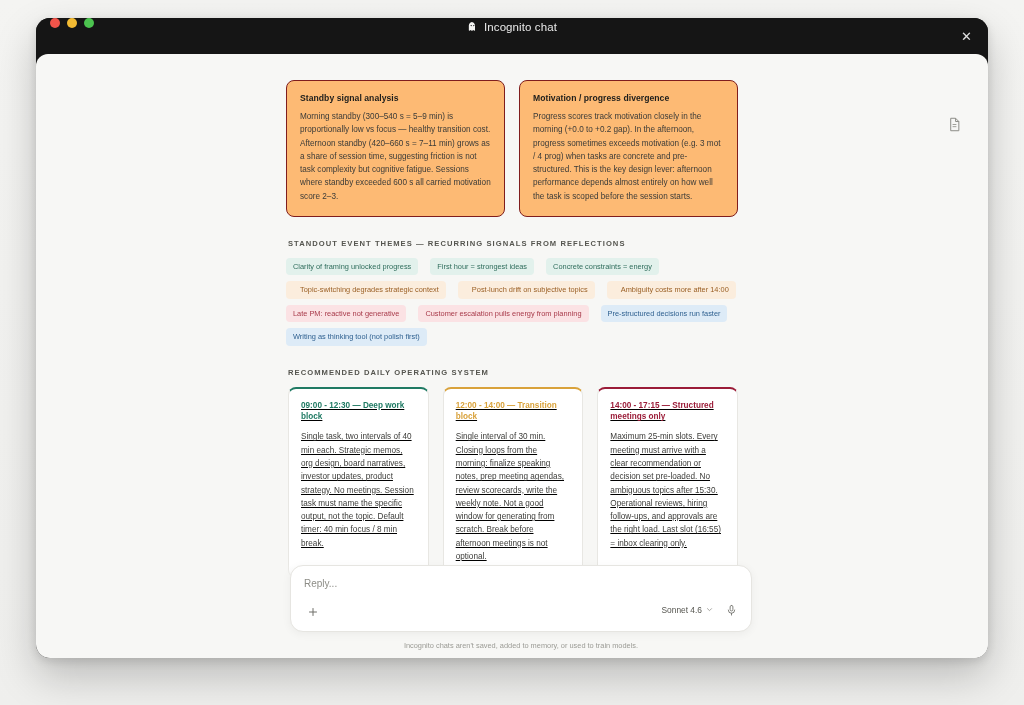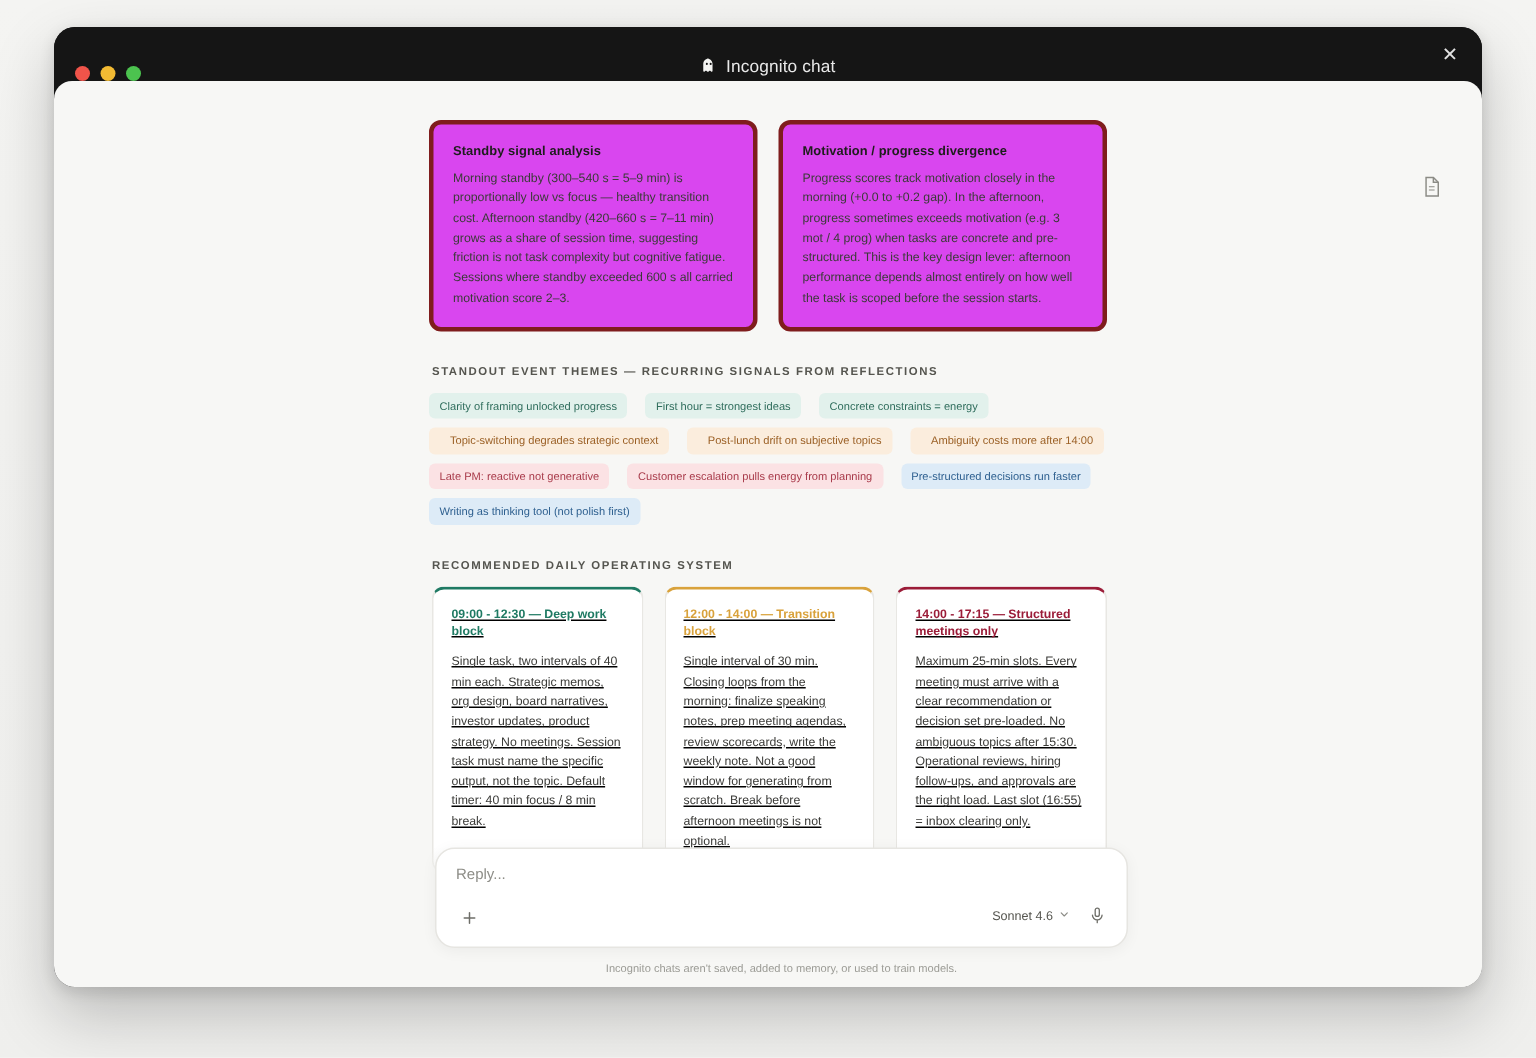--- a/index.html
+++ b/index.html
@@ -21,21 +21,21 @@
     left: 36px; top: 18px;
     width: 952px; height: 640px;
     background: #151515;
     border-radius: 14px;
     box-shadow: 0 18px 42px rgba(0,0,0,.22), 0 3px 10px rgba(0,0,0,.12);
     overflow: hidden;
   }
   .titlebar {
     position: relative;
     height: 36px;
-    display: flex; align-items: flex-end;
+    display: flex; align-items: flex-start;
     background: #151515;
   }
   .traffic { position: absolute; left: 14px; display: flex; gap: 7px; align-items: center; }
   .dot { width: 10px; height: 10px; border-radius: 50%; }
   .dot.red { background: #f0544a; }
   .dot.yellow { background: #f3bb33; }
   .dot.green { background: #4cc34f; }
   .title-center {
     width: 100%;
     display: flex; align-items: center; justify-content: center; gap: 6px;
@@ -70,22 +70,22 @@
   .doc-icon-wrap {
     position: absolute; right: 24px; top: 60px;
     width: 20px; height: 20px;
     display: flex; align-items: center; justify-content: center;
   }
 
   
   .analysis-row { display: flex; gap: 14px; }
   .analysis-card {
     flex: 1 1 0;
-    background: #d946ef;
-    border: 3px solid #7f1d1d;
+    background: #fdba74;
+    border: 1px solid #7f1d1d;
     border-radius: 8px;
     padding: 12px 13px 13px 13px;
   }
   .analysis-card h4 {
     font-size: 8.6px; font-weight: bold; color: #1d1d1b;
     margin-bottom: 7px; letter-spacing: .05px;
   }
   .analysis-card p {
     font-size: 8.2px; line-height: 1.62; color: #3b3b38;
   }

